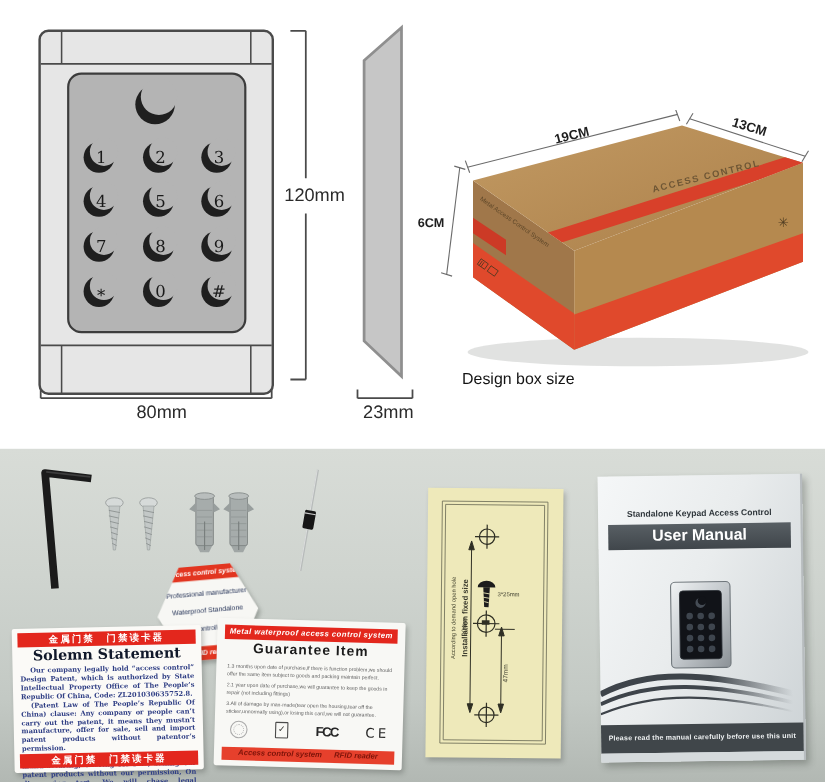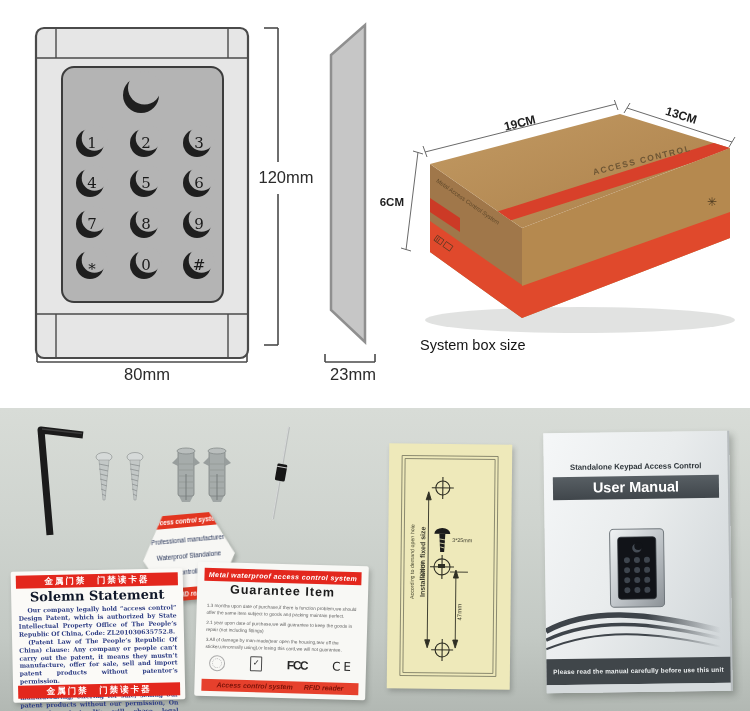--- a/index.html
+++ b/index.html
@@ -229,21 +229,21 @@
         <line x1="349" y1="47" x2="355" y2="37"></line>
       <line x1="38" y1="52" x2="26" y2="150"></line>
         <line x1="33" y1="51" x2="43" y2="54"></line>
         <line x1="21" y1="148" x2="31" y2="151"></line>
     </g>
     <text x="140" y="27" transform="rotate(-14 140 24)" text-anchor="middle" font-size="12" font-weight="600" fill="#1e1e1e">19CM</text>
     <text x="301" y="19" transform="rotate(17 300 16)" text-anchor="middle" font-size="12" font-weight="600" fill="#1e1e1e">13CM</text>
     <text x="24" y="106" text-anchor="end" font-size="11.5" font-weight="600" fill="#1e1e1e">6CM</text>
   </svg>
 
-  <div class="abs" id="box-caption">System box size</div>
+  <div class="abs" id="box-caption">Design box size</div>
 
   <div class="abs" id="photo">
 
     <svg class="abs" style="left:28px;top:14px;" width="66" height="122" viewBox="0 0 66 122">
       <path d="M55,13 L13,8 L22,113" fill="none" stroke="#1b1b1b" stroke-width="7" stroke-linejoin="round"></path>
       <path d="M54,11.5 L14,7" fill="none" stroke="#3d3d3d" stroke-width="1.5"></path>
     </svg>
 
     <svg class="abs" style="left:92px;top:42px;" width="24" height="56" viewBox="0 0 24 56">
       <ellipse cx="12" cy="7" rx="8" ry="4.5" fill="#d6dad9" stroke="#979c9b" stroke-width=".8"></ellipse>

